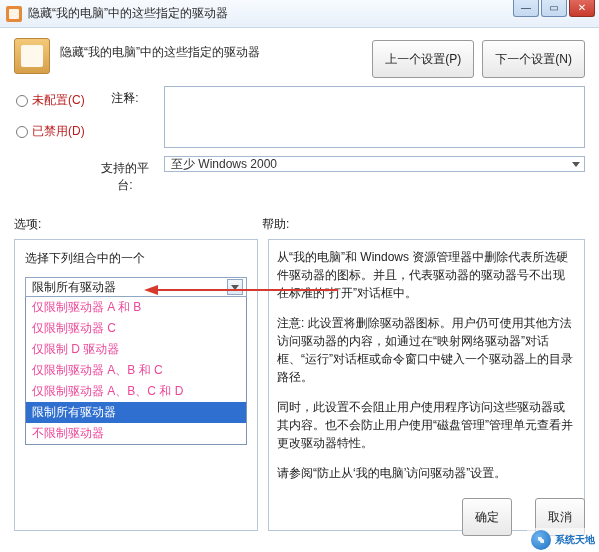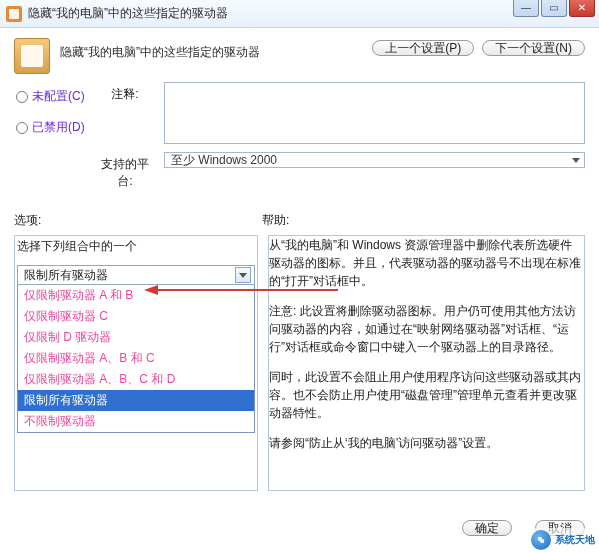--- a/index.html
+++ b/index.html
@@ -68,39 +68,39 @@
     border-radius: 3px;
     flex: none;
     position: relative;
   }
   .header-icon::after{
     content:""; position:absolute; inset:6px; background:#fff8ec; border-radius:2px;
   }
   .header-title { flex: 1; padding-top: 6px; color: #2b2b2b; }
   .header-btns { display: flex; gap: 8px; padding-top: 2px; }
   .btn {
-    height: 16px;
+    height: 38px;
     padding: 0 12px;
     background: linear-gradient(#fefefe, #e8e8e8);
     border: 1px solid #9a9a9a;
-    border-radius: 9px;
+    border-radius: 3px;
     font-size: 12px;
     color: #222;
     display: inline-flex;
     align-items: center;
     cursor: default;
   }
   .radio-col {
     float: left;
     width: 80px;
   }
   .radio-row {
     display: flex; align-items: center; gap: 4px;
     margin: 6px 0 14px 2px;
-    color: #6d28d9;
+    color: #b91c1c;
   }
   .radio {
     width: 12px; height: 12px; border: 1px solid #7a7a7a; border-radius: 50%;
     display: inline-flex; align-items: center; justify-content: center;
     background: #fff;
   }
   .radio.checked::after {
     content:""; width:6px; height:6px; background:#3a74b8; border-radius:50%;
   }
   .form-area { overflow: hidden; }
@@ -129,23 +129,23 @@
   .section-labels {
     display: flex;
     margin: 14px 0 6px 0;
     clear: both;
   }
   .section-labels > div { color:#222; }
   .section-labels .sl-left { width: 248px; }
   .panels { display: flex; gap: 10px; }
   .panel {
     border: 1px solid #b8c6d9;
-    padding: 0;
-    background: #fff;
-    height: 256px;
+    padding: 8px;
+    background: #fff;
+    height: 292px;
     overflow: hidden;
   }
   .panel.left { width: 244px; position: relative; }
   .panel.right { flex: 1; }
   .opt-heading { margin: 2px 0 10px 2px; color:#222; }
   .combo {
     height: 20px;
     border: 1px solid #8fa6c4;
     display: flex; align-items: center; justify-content: space-between;
     padding: 0 3px 0 6px;

